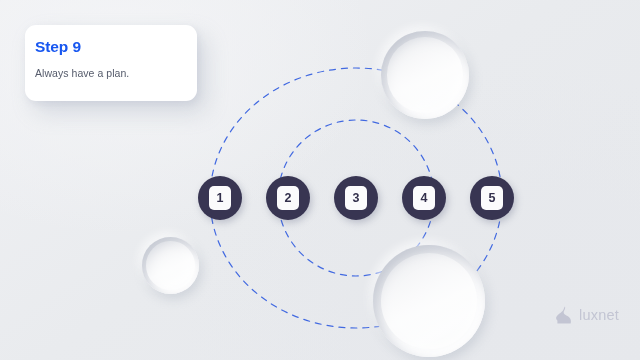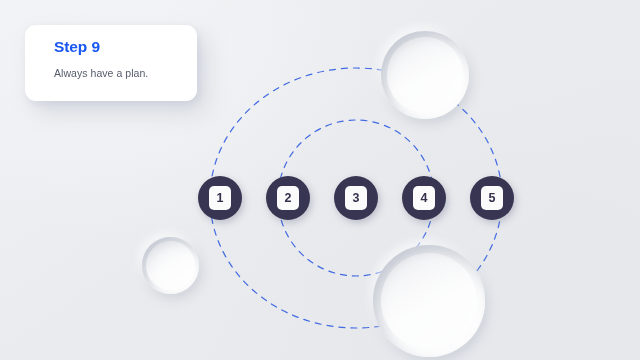--- a/index.html
+++ b/index.html
@@ -61,21 +61,21 @@
     position: absolute;
     left: 25px;
     top: 25px;
     width: 172px;
     height: 76px;
     background: #ffffff;
     border-radius: 11px;
     box-shadow:
       9px 11px 22px rgba(150,158,178,0.30),
       2px 3px 7px rgba(150,158,178,0.16);
-    padding: 14px 0 0 29px;
+    padding: 14px 0 0 10px;
     box-sizing: border-box;
   }
   #step-title {
     font-size: 15.5px;
     font-weight: bold;
     color: #1857f0;
     letter-spacing: -0.1px;
     line-height: 1;
     margin: 0;
   }
@@ -160,14 +160,23 @@
         <div class="step-badge" style="background: rgb(251, 251, 252); color: rgb(51, 48, 76);">3</div>
       </div>
       <div class="step-node" style="left: 402px; top: 176px; background: rgb(56, 53, 82);">
         <div class="step-badge" style="background: rgb(251, 251, 252); color: rgb(51, 48, 76);">4</div>
       </div>
       <div class="step-node" style="left: 470px; top: 176px; background: rgb(56, 53, 82);">
         <div class="step-badge" style="background: rgb(251, 251, 252); color: rgb(51, 48, 76);">5</div>
       </div>
     </div>
 
+  <div id="logo">
+    <svg id="logo-mark" width="17" height="18" viewBox="0 0 17 18" xmlns="http://www.w3.org/2000/svg">
+      <path d="M8.7 0.4 C7.9 2.6 7.2 4.3 6.0 5.6 C4.4 7.3 2.0 8.4 0.6 10.4
+               C-0.3 11.8 0.1 13.6 1.4 14.4 L1.4 17.4 L14.6 17.4
+               C15.4 15.0 14.6 12.3 12.6 10.8 C11.2 9.7 9.4 9.3 8.3 8.0
+               C7.3 6.8 7.6 5.1 8.5 3.9 C9.2 2.9 9.6 1.5 8.7 0.4 Z" fill="#c3c5d3"></path>
+    </svg>
+    <span id="logo-text">luxnet</span>
+  </div>
 
 </div>
 
 </body></html>

